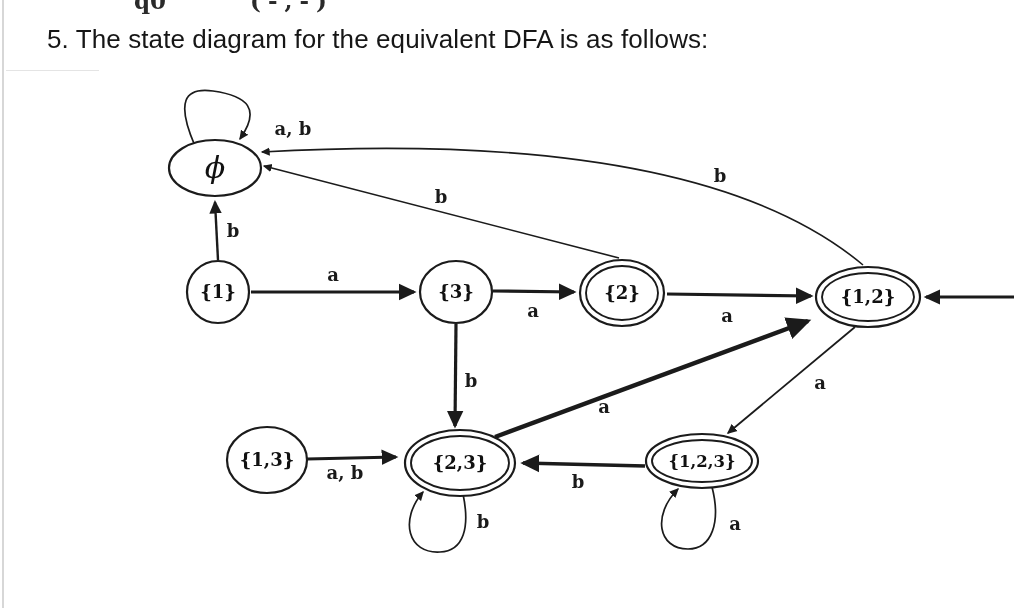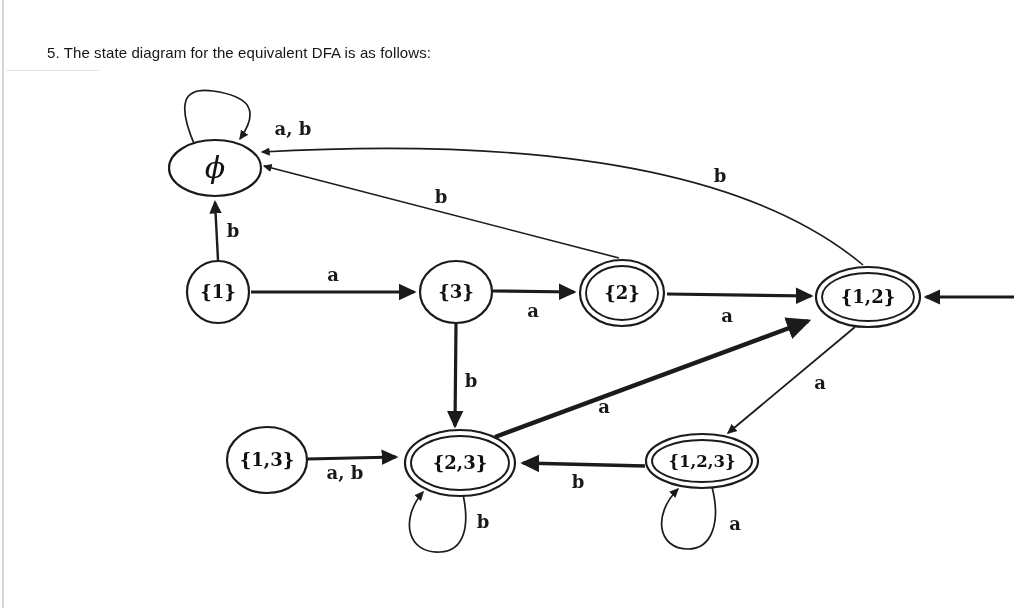--- a/index.html
+++ b/index.html
@@ -21,22 +21,22 @@
     overflow:hidden;
   }
   #top-crop span {
     position:absolute; top:-13px;
     font-family:"DejaVu Serif", serif; font-weight:bold; font-size:23px;
     color:#2a2a2a; white-space:pre;
   }
   #top-crop .frag-left  { left:134px; }
   #top-crop .frag-right { left:250px; letter-spacing:7px; }
   #heading {
-    position:absolute; left:47px; top:44px;
-    font-size:15px; color:#161616; letter-spacing:0.1px;
+    position:absolute; left:47px; top:24px;
+    font-size:26px; color:#161616; letter-spacing:0.1px;
   }
   #dfa-svg { position:absolute; left:0; top:0; }
   .edge-path { fill:none; }
   .edge-label {
     font-family:"DejaVu Serif", serif; font-weight:bold; font-size:18px;
     fill:#1a1a1a; text-anchor:middle;
   }
   .state-label {
     font-family:"DejaVu Serif", serif; font-weight:bold;
     fill:#111; text-anchor:middle;
@@ -46,20 +46,24 @@
     font-size:30px; fill:#111; text-anchor:middle;
   }
 </style>
 </head>
 <body>
 
 <div id="page">
   <div id="left-border"></div>
   <div id="faint-rule"></div>
 
+  <div id="top-crop">
+    <span class="frag-left">q0</span>
+    <span class="frag-right">(-,-)</span>
+  </div>
 
   <div id="heading">5. The state diagram for the equivalent DFA is as follows:</div>
 
   <svg id="dfa-svg" width="1024" height="608" viewBox="0 0 1024 608">
     <defs>
       <marker id="ah" viewBox="0 0 6 6" refX="4.8" refY="3" markerWidth="6" markerHeight="6" orient="auto">
         <path d="M 0 0.4 L 5.6 3 L 0 5.6 z" fill="#1b1b1b"></path>
       </marker>
     </defs>
   <path d="M 195 146 C 176 102 184 87 213 91 C 248 96 261 109 240 139" class="edge-path" stroke="#1b1b1b" stroke-width="1.7" marker-end="url(#ah)"></path>

